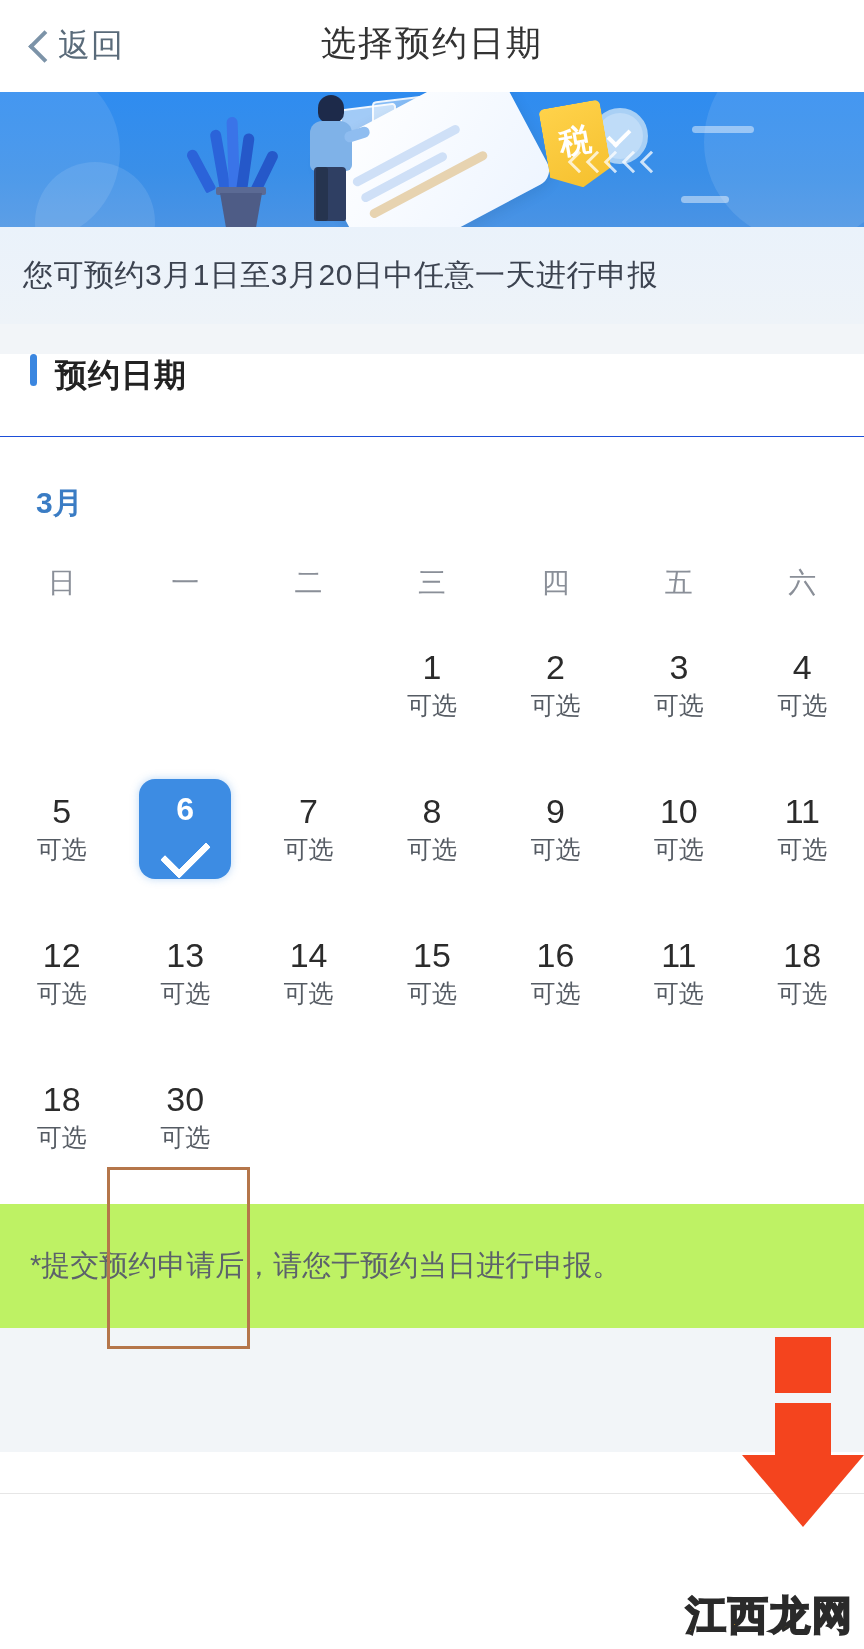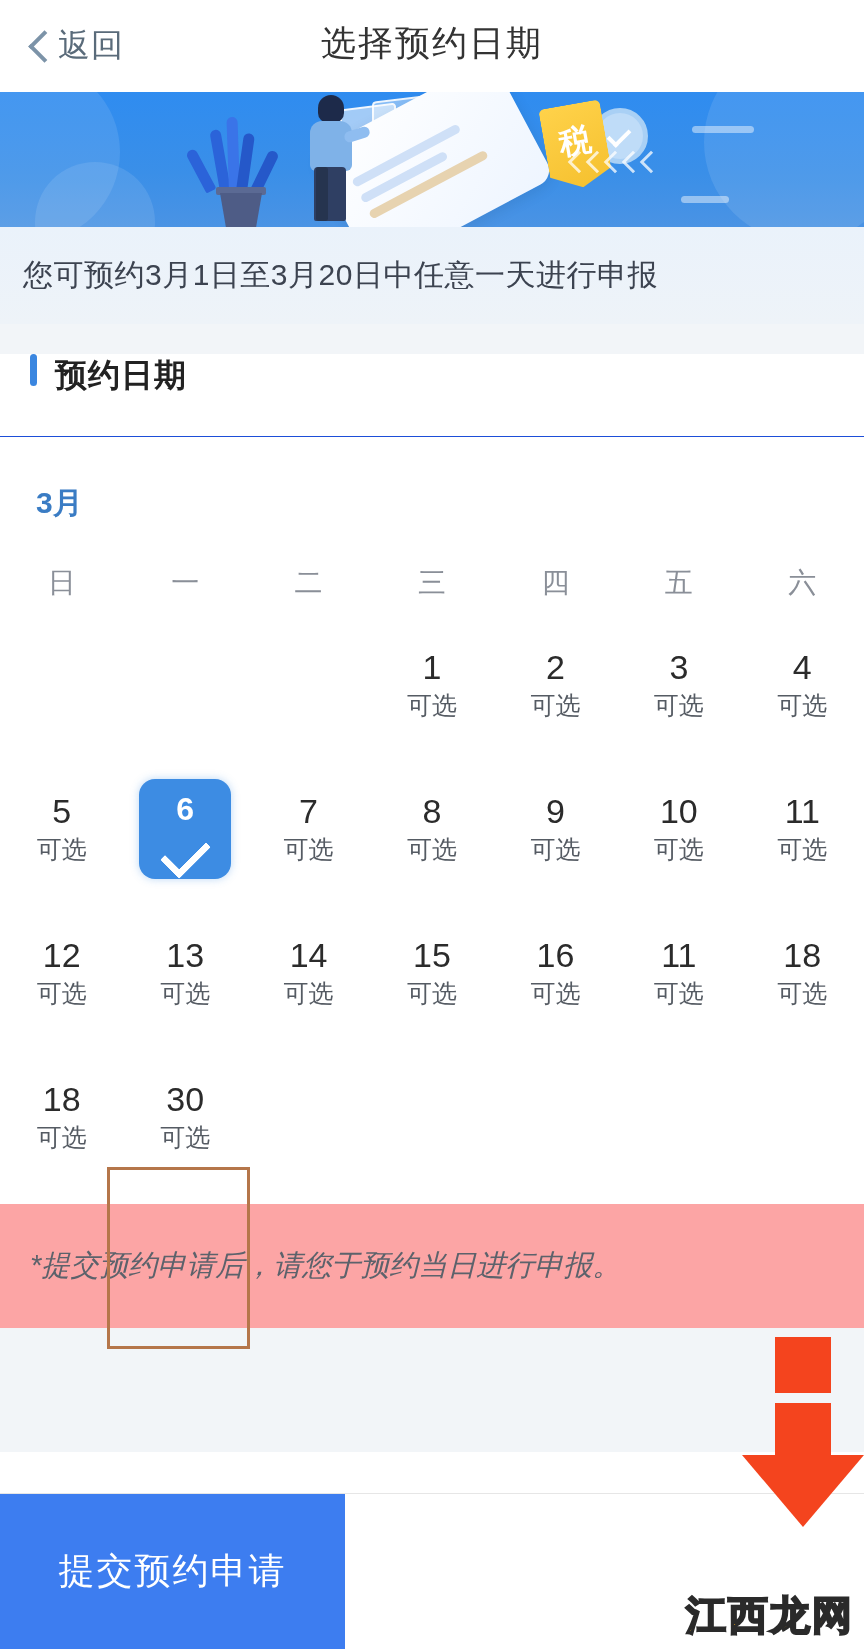--- a/index.html
+++ b/index.html
@@ -243,23 +243,22 @@
     top: 730px;
     width: 143px;
     height: 182px;
     border: 3px solid #b5764a;
     box-sizing: border-box;
     pointer-events: none;
   }
 
   
   .note-band {
-    background: #fca5a5;
+    background: #bef264;
     padding: 42px 0 42px 30px;
-    font-style: italic;
   }
   .note-text { font-size: 29px; color: #5c626b; }
 
   .filler { background: #f2f5f8; height: 124px; }
 
   
   .bottom-bar {
     position: absolute;
     left: 0; right: 0; bottom: 0;
     height: 155px;
@@ -541,21 +540,20 @@
 
   <div class="highlight-box"></div>
 </div>
 
 <div class="note-band">
   <div class="note-text">*提交预约申请后，请您于预约当日进行申报。</div>
 </div>
 <div class="filler"></div>
 
 <div class="bottom-bar">
-  <button class="submit-btn">提交预约申请</button>
 </div>
 
 <div class="red-arrow">
   <span class="seg seg1"></span>
   <span class="seg seg2"></span>
   <span class="head"></span>
 </div>
 
 <div class="watermark">江西龙网</div>
 

